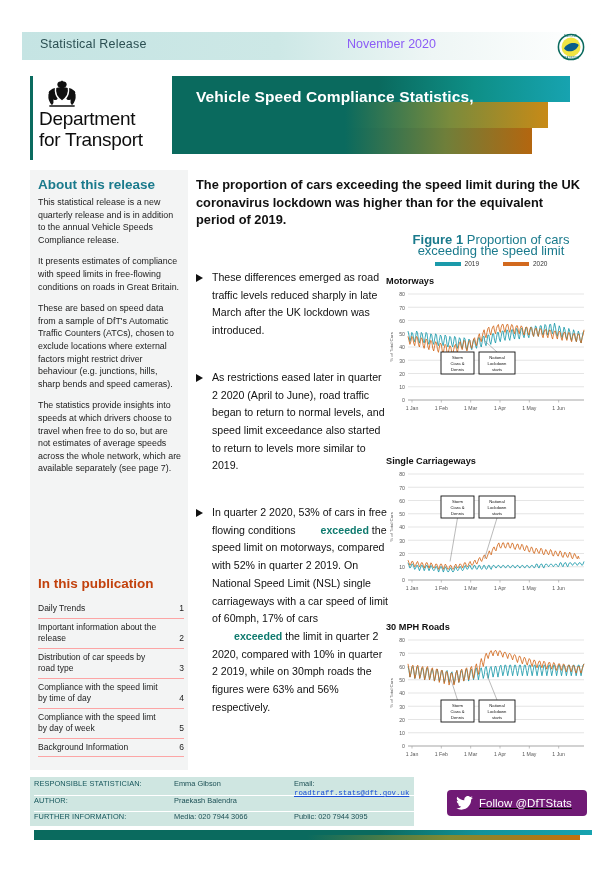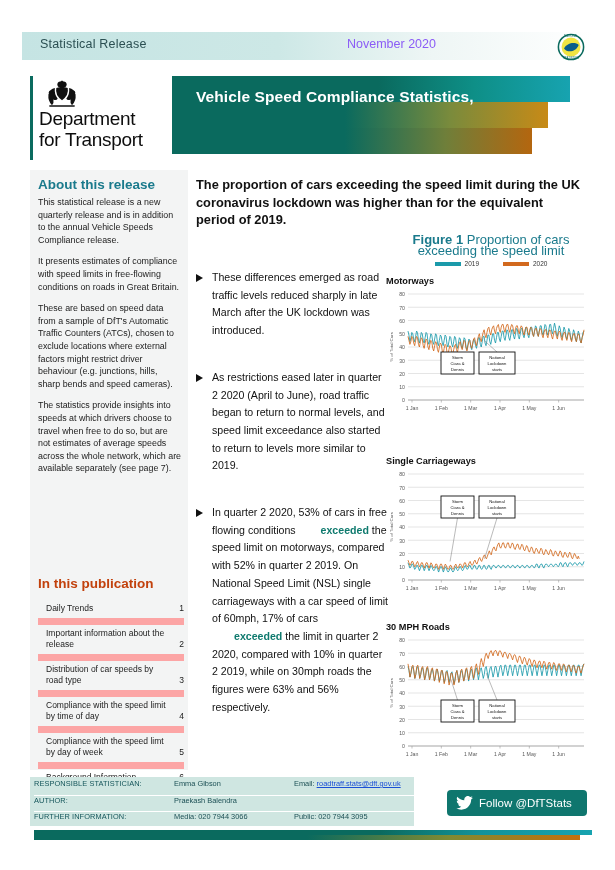--- a/index.html
+++ b/index.html
@@ -128,22 +128,22 @@
   .side-body p { margin: 0 0 9px 0; }
 
   .toc {
     position: absolute;
     left: 38px; top: 600px;
     width: 146px;
   }
   .toc-row {
     display: flex;
     align-items: flex-end;
-    justify-content: flex-end;
-    border-bottom: 7px solid #fca5a5;
+    justify-content: space-between;
+    border-bottom: 1px solid #fca5a5;
     padding: 3px 0 3px 0;
     font-size: 8.5px;
     line-height: 11.5px;
     color: #222222;
   }
   .toc-row .t { width: 124px; }
   .toc-row .p { width: 14px; text-align: right; }
 
   
   .headline {
@@ -241,32 +241,34 @@
     align-items: flex-start;
     border-bottom: 1.2px solid #ffffff;
   }
   .f-row:last-child { border-bottom: none; }
   .f-lab { width: 140px; letter-spacing: 0.1px; }
   .f-v1  { width: 120px; color: #1b4f54; }
   .f-v2  { width: 120px; color: #1b4f54; }
   .f-mail a {
     color: #1a4fd6;
     text-decoration: underline;
+    font-family: Liberation Mono, monospace;
   }
   .twitter {
     position: absolute;
     left: 447px; top: 790px;
     width: 140px; height: 26px;
-    background: #0f766e;
+    background: #701a75;
     border-radius: 4px;
     display: flex;
     align-items: center;
     gap: 6px;
     padding-left: 9px;
     box-sizing: border-box;
+    text-decoration: underline;
   }
   .twitter .tw-lab {
     font-size: 11.5px;
     color: #ffffff;
   }
 
   .footbar1 {
     position: absolute;
     left: 34px; top: 830px;
     width: 558px; height: 5px;

